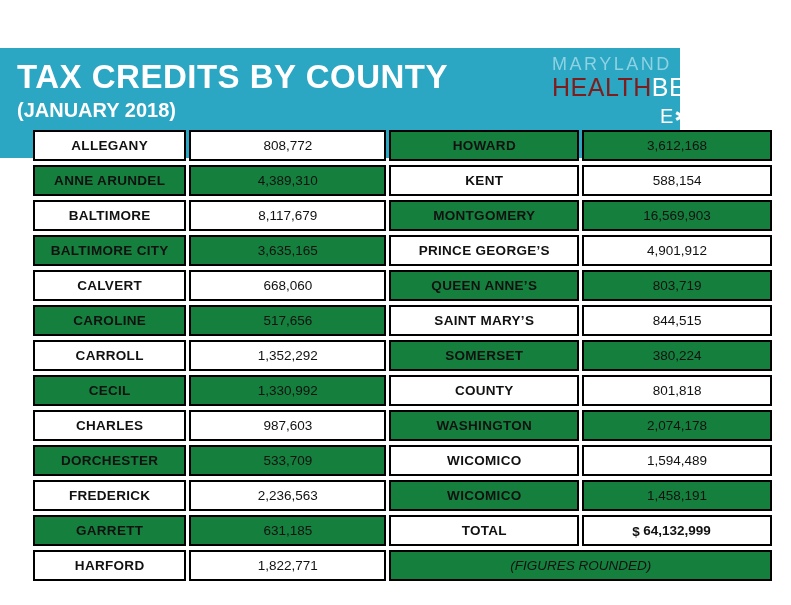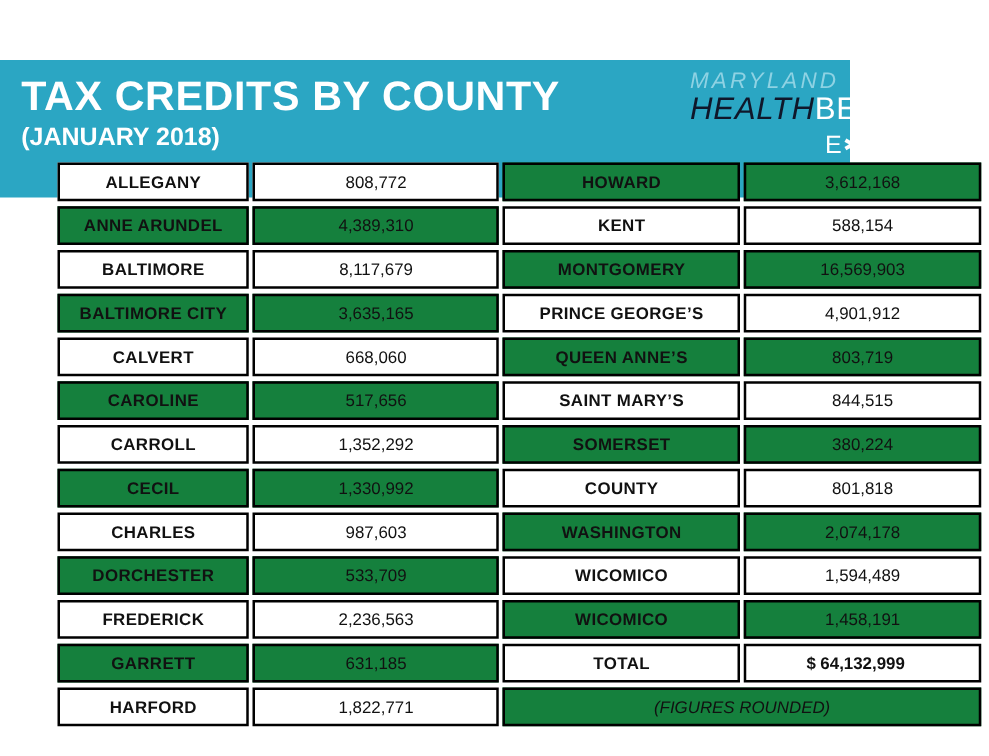--- a/index.html
+++ b/index.html
@@ -26,32 +26,31 @@
   .subtitle {
     font-size: 20px; font-weight: bold; line-height: 24px; margin: 2px 0 0 0;
   }
   .logo {
     position: absolute; left: 552px; top: 7px;
     white-space: nowrap; color: #ffffff;
   }
   .logo-line1 {
     font-size: 18px; letter-spacing: 2.5px; line-height: 19px;
     color: #8ED2E3;
-    font-style: italic;
   }
   .logo-line2 { font-size: 25px; letter-spacing: 0.5px; line-height: 27px; }
-  .logo-light { color: #0f172a; font-style: italic; }
+  .logo-light { color: #7f1d1d; }
   .logo-white { color: #ffffff; }
   .logo-line3 {
     font-size: 20px; letter-spacing: 1px; line-height: 22px;
     margin-left: 108px; margin-top: 4px;
   }
   .logo-mark { font-size: 19px; }
   
-  .table-wrap { position: absolute; left: 43px; top: 126px; width: 745px; }
+  .table-wrap { position: absolute; left: 30px; top: 126px; width: 745px; }
   table.credits {
     border-collapse: separate;
     border-spacing: 3px 4px;
     width: 100%;
     table-layout: fixed;
   }
   td {
     border: 2px solid #000000;
     height: 27px;
     text-align: center;

